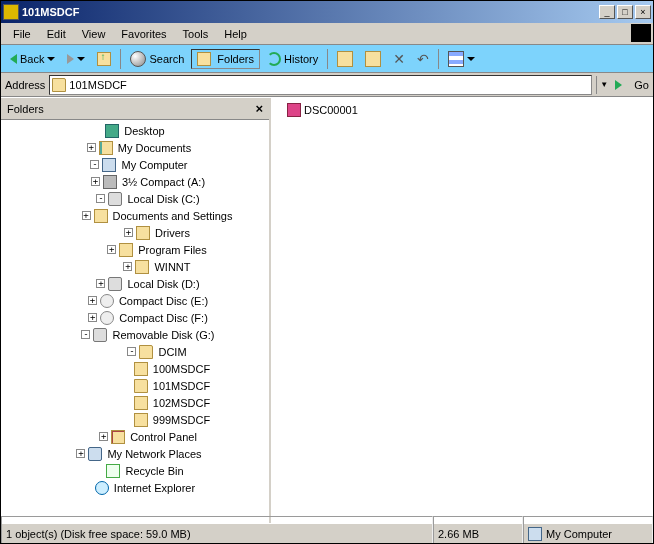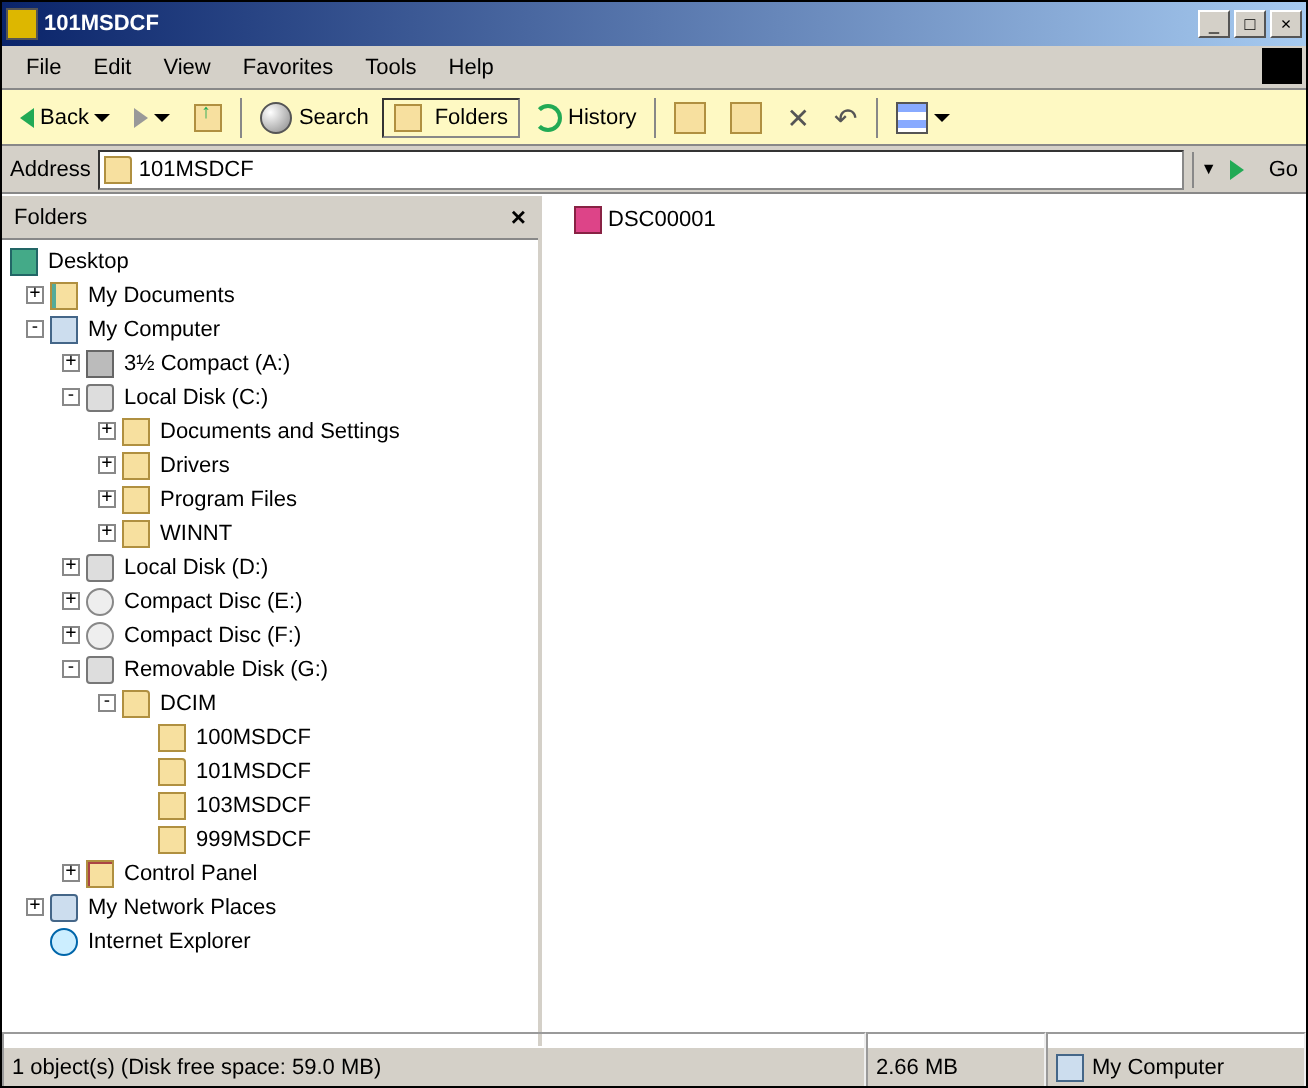--- a/index.html
+++ b/index.html
@@ -5,33 +5,33 @@
 * { box-sizing: border-box; margin: 0; padding: 0; }
 body { font-family: Tahoma, sans-serif; font-size: 11px; background: #fff; width: 654px; height: 544px; overflow: hidden; border: 1px solid #000; }
 .titlebar { height: 22px; background: linear-gradient(to right, #0a246a, #a6caf0); display: flex; align-items: center; padding: 0 2px; color: #fff; }
 .titlebar .icon { width: 16px; height: 16px; background: #ddb700; border: 1px solid #555; margin-right: 3px; }
 .titlebar .title { font-weight: bold; flex: 1; }
 .titlebar .winbtn { width: 16px; height: 14px; background: #d4d0c8; border: 1px solid #fff; border-right-color: #555; border-bottom-color: #555; margin-left: 2px; font-size: 9px; text-align: center; line-height: 12px; color: #000; font-family: sans-serif; cursor: pointer; }
 .menubar { height: 22px; background: #d4d0c8; display: flex; align-items: center; padding: 0 4px; border-bottom: 1px solid #888; position: relative; }
 .menubar .menu { padding: 2px 8px; cursor: pointer; }
 .menubar .menu:first-child { text-decoration: underline; text-decoration-color: transparent; }
 .menubar .winlogo { position: absolute; right: 2px; top: 1px; width: 20px; height: 18px; background: #000; }
-.toolbar { height: 28px; background: #fef9c3; display: flex; align-items: center; padding: 0 4px; border-bottom: 1px solid #888; gap: 2px; }
+.toolbar { height: 28px; background: #7dd3fc; display: flex; align-items: center; padding: 0 4px; border-bottom: 1px solid #888; gap: 2px; }
 .tbtn { display: flex; align-items: center; gap: 3px; padding: 2px 5px; cursor: pointer; }
 .sep { width: 1px; height: 20px; background: #888; margin: 0 2px; }
 .addressbar { height: 24px; background: #d4d0c8; display: flex; align-items: center; padding: 0 4px; border-bottom: 1px solid #888; gap: 4px; }
 .addressbar .input { flex: 1; background: #fff; border: 1px inset #888; height: 20px; display: flex; align-items: center; padding: 0 2px; }
 .addressbar .go { display: flex; align-items: center; gap: 12px; cursor: pointer; }
 .main { display: flex; height: calc(544px - 22px - 22px - 28px - 24px - 20px - 2px); border-top: 1px solid #fff; }
 .folders-pane { width: 270px; border-right: 2px solid #d4d0c8; display: flex; flex-direction: column; }
 .folders-header { height: 22px; background: #d4d0c8; display: flex; align-items: center; padding: 0 6px; border-bottom: 1px solid #888; }
 .folders-header .label { flex: 1; }
 .folders-header .close { cursor: pointer; font-weight: bold; font-size: 13px; }
 .tree { flex: 1; overflow: auto; background: #fff; padding: 2px; }
-.tree-node { display: flex; align-items: center; height: 17px; white-space: nowrap; }
+.tree-node { display: flex; align-items: center; height: 17px; white-space: nowrap; justify-content: center; }
 .expander { width: 9px; height: 9px; border: 1px solid #888; text-align: center; line-height: 7px; font-size: 9px; margin-right: 3px; cursor: pointer; background: #fff; color: #000; font-family: monospace; }
 .expander.empty { border: none; }
 .node-icon { width: 14px; height: 14px; margin-right: 3px; display: inline-block; }
 .icon-folder { background: #f7e09f; border: 1px solid #b09040; }
 .icon-folder-open { background: #f7e09f; border: 1px solid #b09040; border-radius: 0 2px 0 0; }
 .icon-drive { background: #ddd; border: 1px solid #777; border-radius: 2px; }
 .icon-cd { background: #eee; border: 1px solid #888; border-radius: 50%; }
 .icon-desktop { background: #4a8; border: 1px solid #266; }
 .icon-mydocs { background: #f7e09f; border: 1px solid #b09040; box-shadow: inset 2px 0 0 #5a9; }
 .icon-mycomp { background: #cde; border: 1px solid #468; }
@@ -217,36 +217,41 @@
           <span class="node-label">100MSDCF</span>
         </div>
       <div class="tree-node" style="padding-left:64px">
           <span class="expander empty"></span>
           <span class="node-icon icon-folder-open"></span>
           <span class="node-label">101MSDCF</span>
         </div>
       <div class="tree-node" style="padding-left:64px">
           <span class="expander empty"></span>
           <span class="node-icon icon-folder"></span>
-          <span class="node-label">103MSDCF</span>
+          <span class="node-label">102MSDCF</span>
         </div>
       <div class="tree-node" style="padding-left:64px">
           <span class="expander empty"></span>
           <span class="node-icon icon-folder"></span>
           <span class="node-label">999MSDCF</span>
         </div>
       <div class="tree-node" style="padding-left:28px">
           <span class="expander">+</span>
           <span class="node-icon icon-cpanel"></span>
           <span class="node-label">Control Panel</span>
         </div>
       <div class="tree-node" style="padding-left:10px">
           <span class="expander">+</span>
           <span class="node-icon icon-network"></span>
           <span class="node-label">My Network Places</span>
+        </div>
+      <div class="tree-node" style="padding-left:10px">
+          <span class="expander empty"></span>
+          <span class="node-icon icon-recycle"></span>
+          <span class="node-label">Recycle Bin</span>
         </div>
       <div class="tree-node" style="padding-left:10px">
           <span class="expander empty"></span>
           <span class="node-icon icon-ie"></span>
           <span class="node-label">Internet Explorer</span>
         </div>
     </div>
   </div>
   <div class="contents">
     <div class="file-item">

